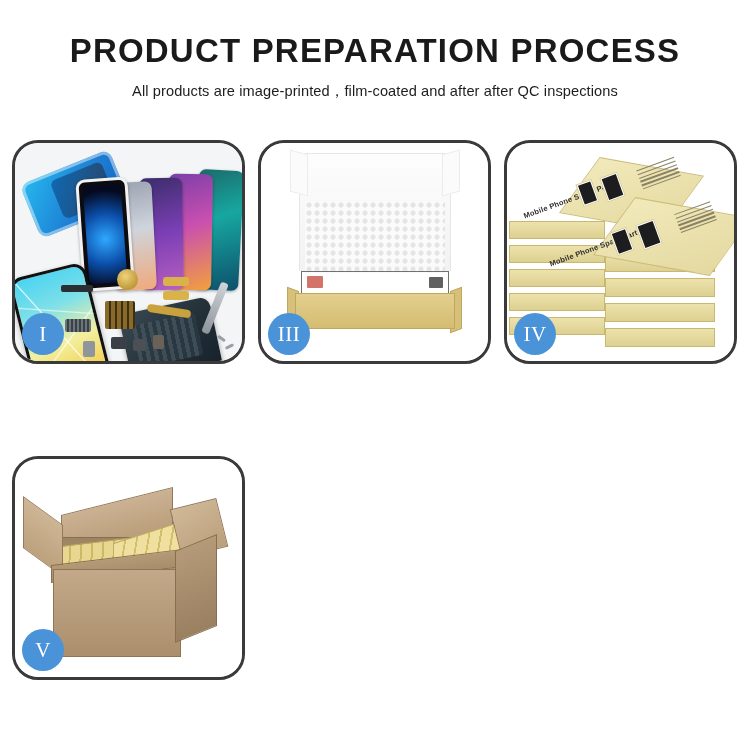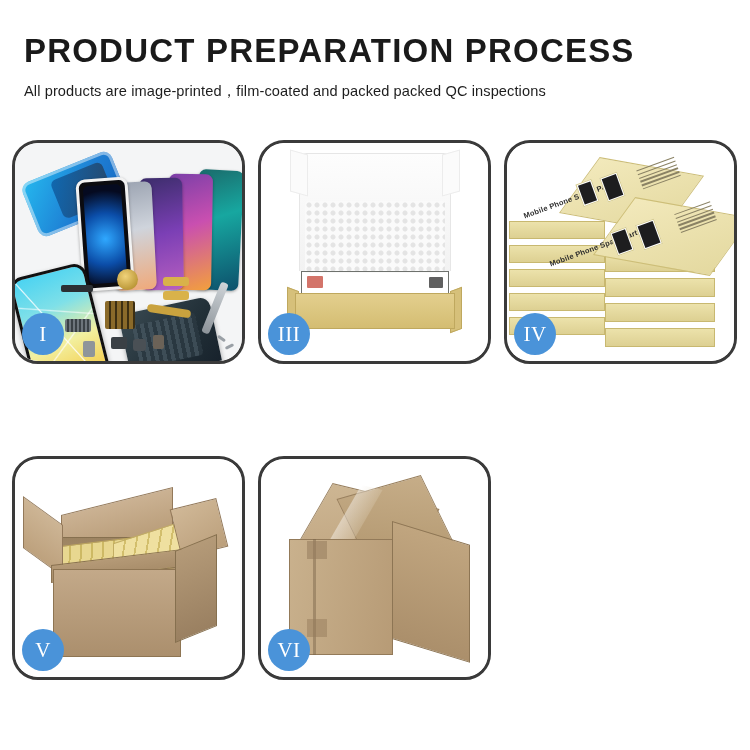--- a/index.html
+++ b/index.html
@@ -5,21 +5,21 @@
   * { box-sizing: border-box; margin: 0; padding: 0; }
   html, body {
     width: 750px; height: 750px;
     background: #ffffff;
     font-family: "Liberation Sans", sans-serif;
     overflow: hidden;
   }
   .page { position: relative; width: 750px; height: 750px; background:#fff; }
 
   
-  .header { width: 750px; padding-top: 34px; text-align: left; padding-left: 24px; }
+  .header { width: 750px; padding-top: 34px; text-align: center; }
   .title {
     font-family: "Liberation Sans", sans-serif;
     font-size: 33px;
     font-weight: 700;
     letter-spacing: 1.2px;
     color: #1a1a1a;
     line-height: 1.05;
     white-space: nowrap;
   }
   .subtitle {
@@ -365,21 +365,21 @@
     background:rgba(150,124,92,.5);
   }
 </style>
 </head>
 <body>
 
 <div class="page">
 
   <div class="header">
     <div class="title">PRODUCT PREPARATION PROCESS</div>
-    <div class="subtitle">All products are image-printed，film-coated and packed packed QC inspections</div>
+    <div class="subtitle">All products are image-printed，film-coated and after after QC inspections</div>
   </div>
 
   <div class="grid">
 
     <div class="panel">
       <div class="stage">
         <div class="p1bg"></div>
         <div class="ph-film"></div>
         <div class="fan">
           <i class="s5"></i>
@@ -487,29 +487,15 @@
         <div class="c-fill2"></div>
         <div class="flap-left"></div>
         <div class="flap-right"></div>
         <div class="flap-fr"></div>
         <div class="c-body"></div>
         <div class="c-side"></div>
       </div>
       <div class="badge">V</div>
     </div>
 
-    <div class="panel">
-      <div class="stage">
-        <div class="p6bg"></div>
-        <div class="s-top"></div>
-        <div class="s-top2"></div>
-        <div class="s-tape"></div>
-        <div class="s-front"></div>
-        <div class="s-rightface"></div>
-        <div class="s-seam"></div>
-        <div class="s-tab1"></div>
-        <div class="s-tab2"></div>
-      </div>
-      <div class="badge">VI</div>
-    </div>
 
   </div>
 </div>
 
 </body></html>

